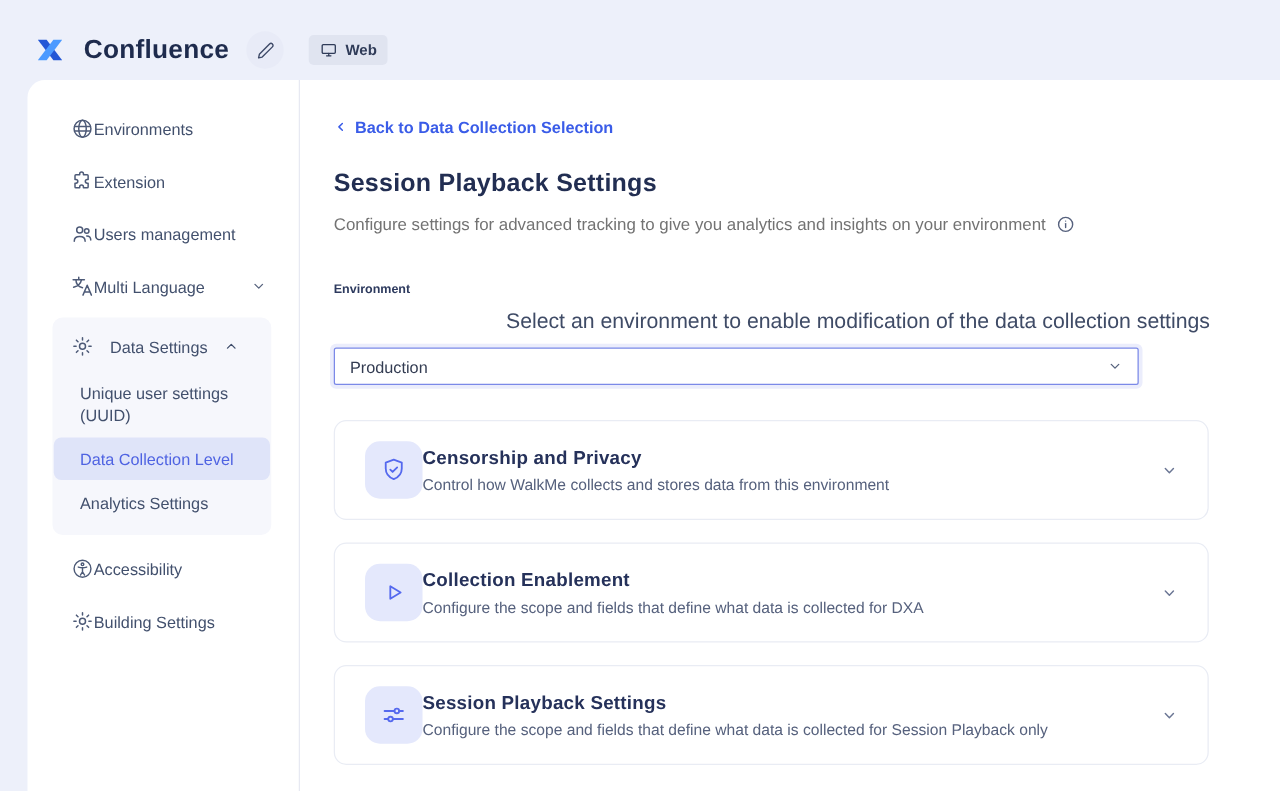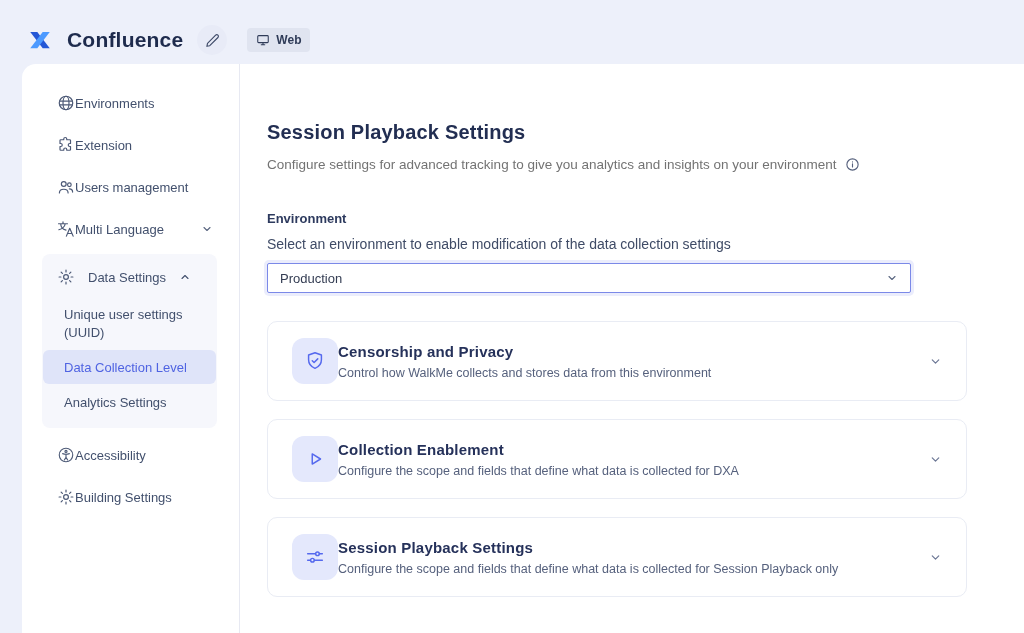--- a/index.html
+++ b/index.html
@@ -113,28 +113,29 @@
   }
   .page-desc {
     margin-top:13px;
     font-size:13.5px;
     color:#737373;
     display:flex; align-items:center; gap:8px;
   }
   .info-icon { color:#56617d; display:flex; cursor:pointer; }
   .env-label {
     margin-top:39px;
-    font-size:13px;
+    font-size:10px;
     font-weight:700;
     color:#2d3a5e;
   }
   .env-desc {
     margin-top:10px;
-    font-size:14px;
+    font-size:17px;
     color:#3f4b66;
+    text-align:right;
   }
   .env-select {
     margin-top:11px;
     width:644px; height:30px;
     border:1px solid #7b89e8;
     border-radius:2px;
     box-shadow:0 0 0 3px rgba(110,126,232,.14);
     display:flex; align-items:center;
     padding:0 12px;
     font-size:13px;
@@ -284,20 +285,28 @@
           <circle cx="12" cy="12" r="3.2"></circle>
           <path d="M12 2.8v2.4M12 18.8v2.4M21.2 12h-2.4M5.2 12H2.8M18.5 5.5l-1.7 1.7M7.2 16.8l-1.7 1.7M18.5 18.5l-1.7-1.7M7.2 7.2 5.5 5.5"></path>
         </svg>
       </span>
       <span>Building Settings</span>
     </div>
   </div>
 
   <div class="main">
 
+    <div class="back-link">
+      <span>
+        <svg viewBox="0 0 24 24" width="11" height="11" fill="none" stroke="currentColor" stroke-width="2.6" stroke-linecap="round" stroke-linejoin="round">
+          <path d="M15 18l-6-6 6-6"></path>
+        </svg>
+      </span>
+      <span>Back to Data Collection Selection</span>
+    </div>
 
     <div class="page-title">Session Playback Settings</div>
 
     <div class="page-desc">
       <span>Configure settings for advanced tracking to give you analytics and insights on your environment</span>
       <span class="info-icon">
         <svg viewBox="0 0 24 24" width="15" height="15" fill="none" stroke="currentColor" stroke-width="1.8" stroke-linecap="round">
           <circle cx="12" cy="12" r="9"></circle>
           <path d="M12 11v5"></path>
           <path d="M12 7.8h.01"></path>

